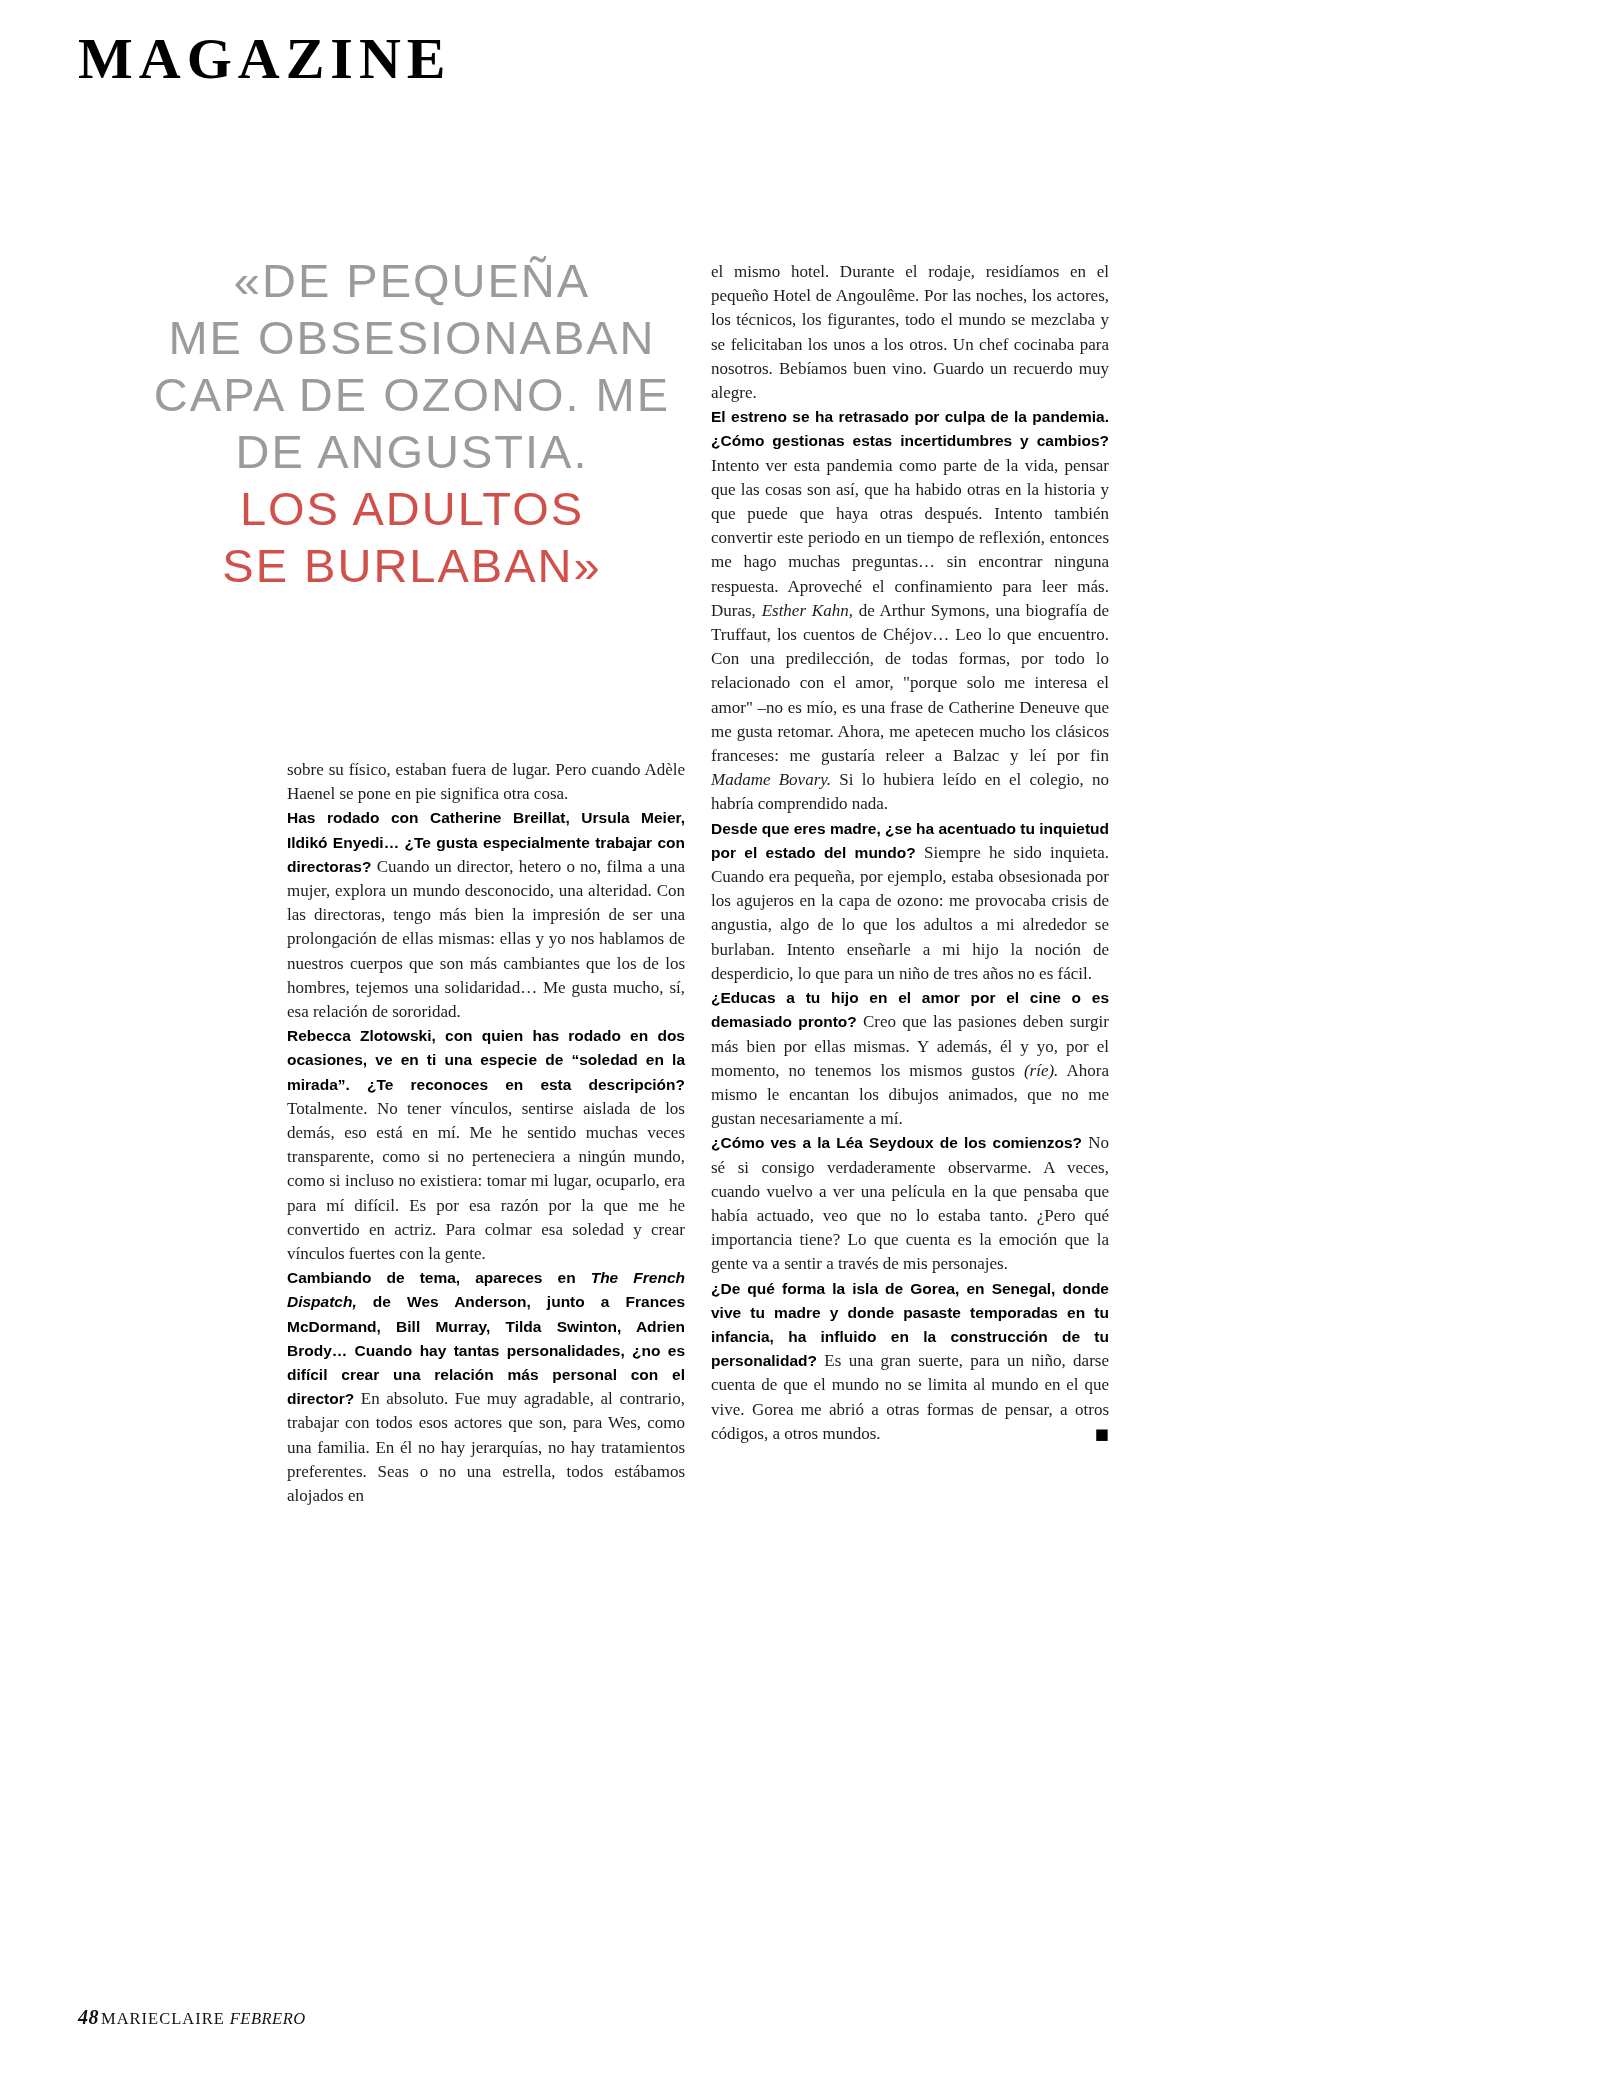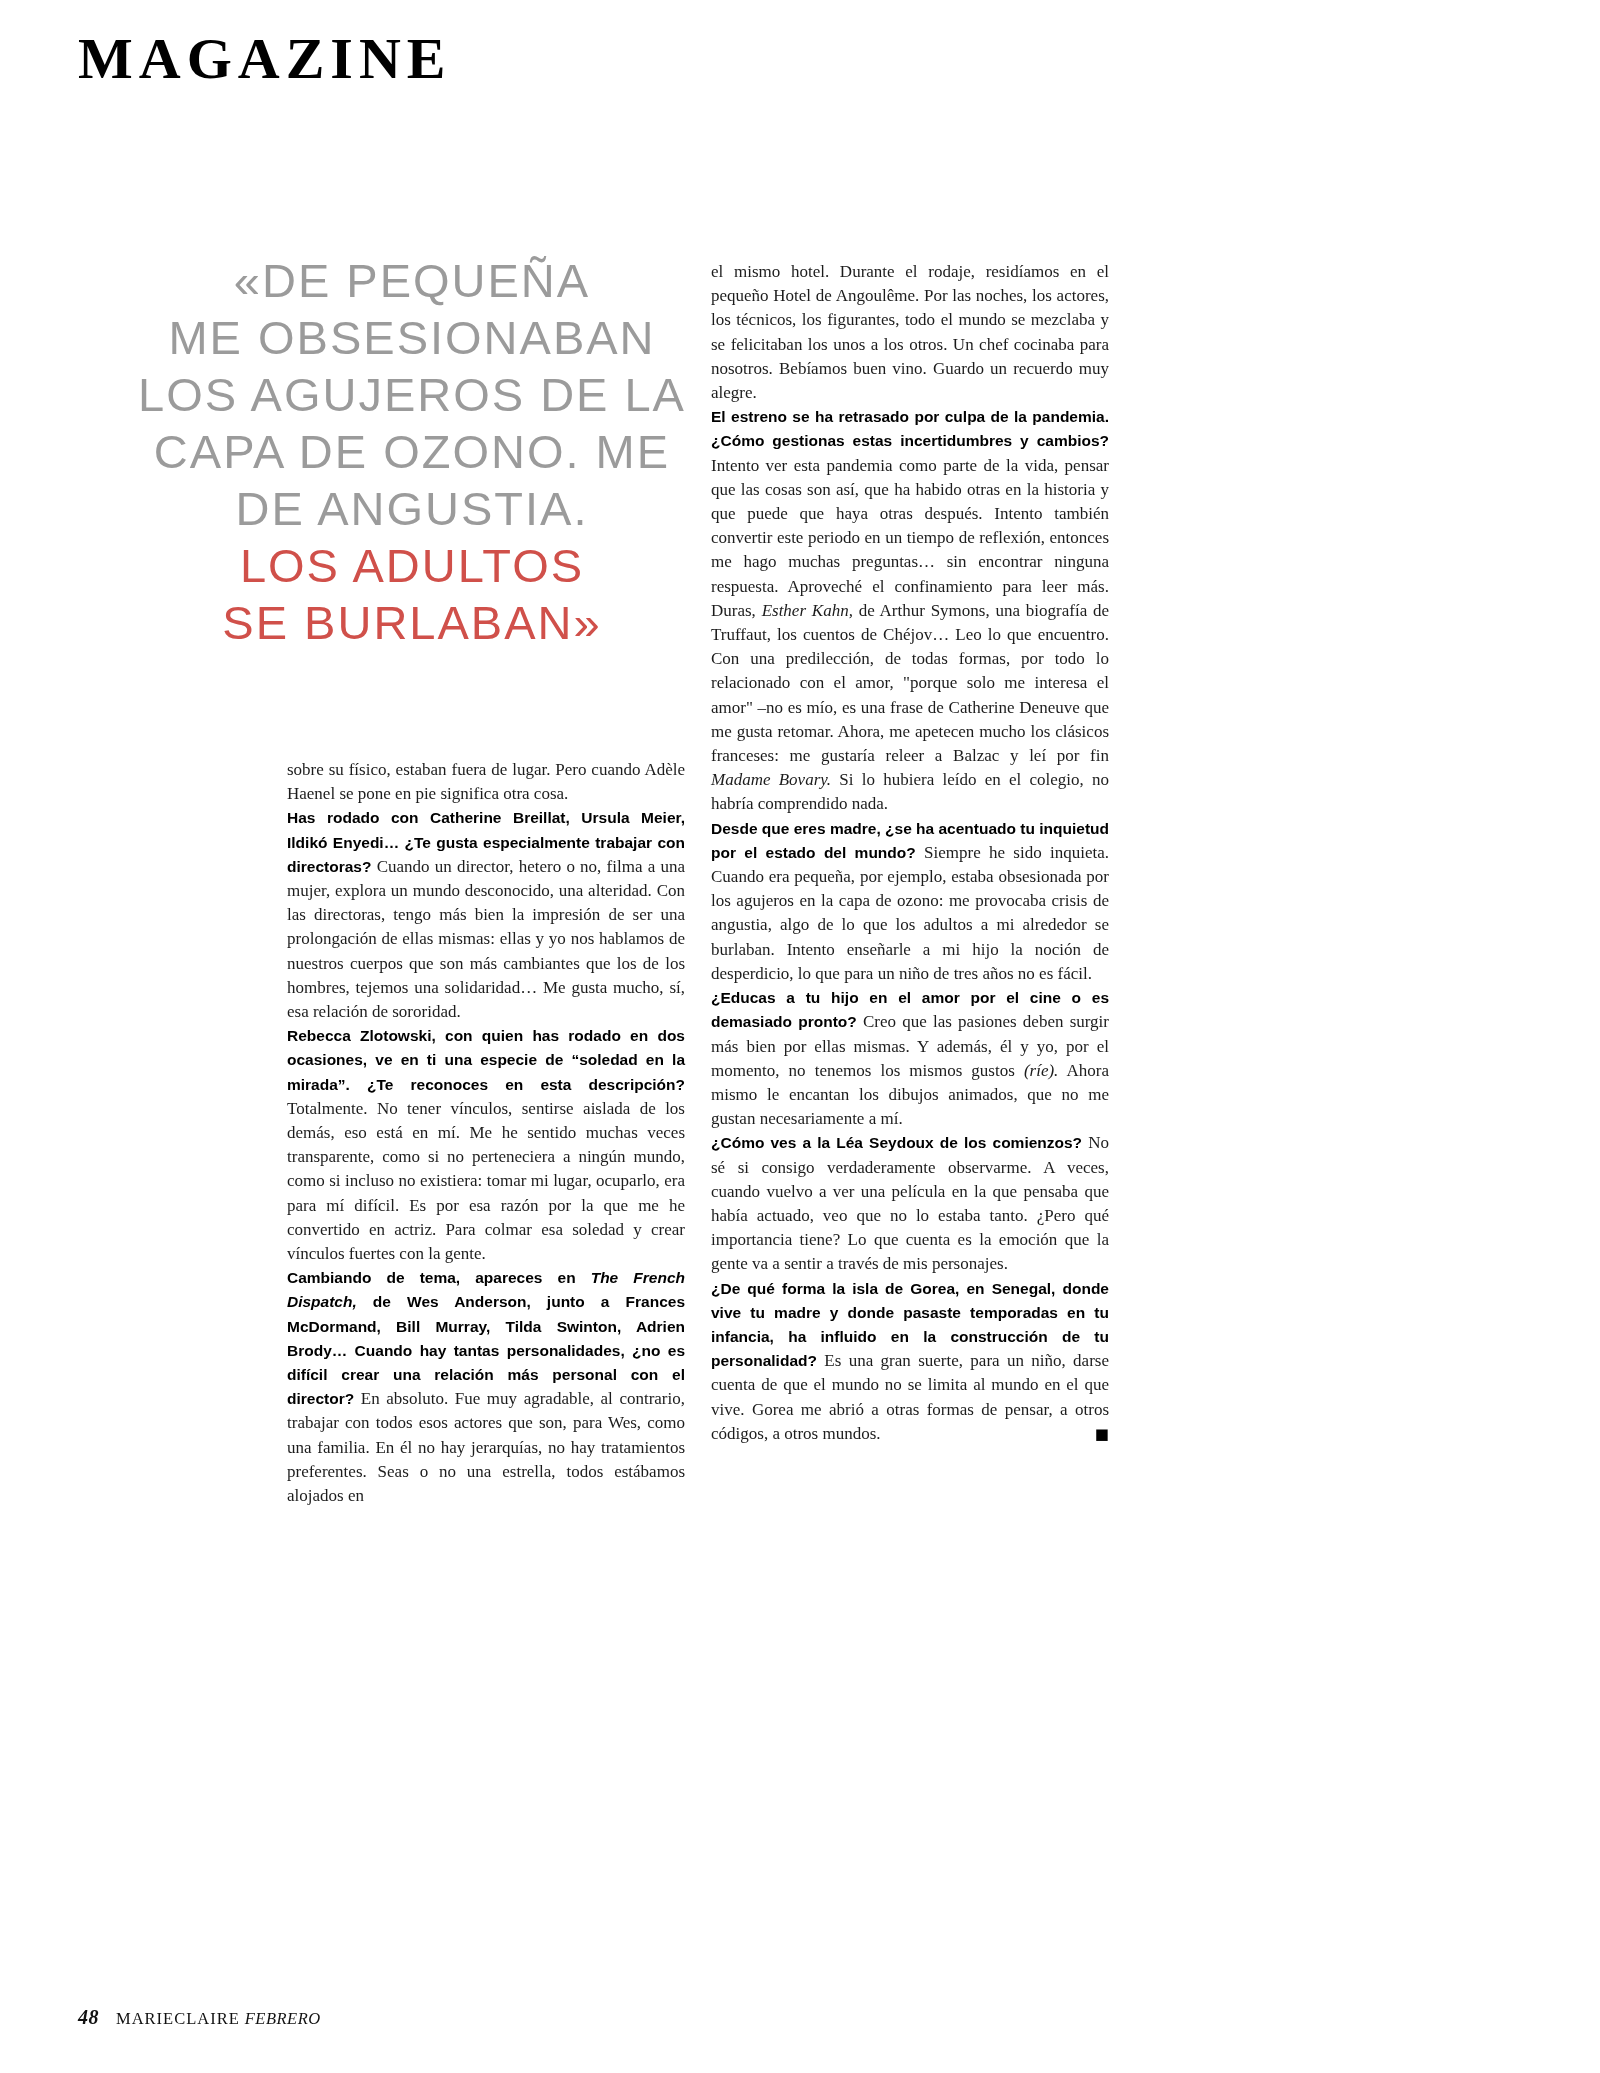--- a/index.html
+++ b/index.html
@@ -94,38 +94,37 @@
     left: 78px;
     top: 2006px;
     font-size: 16.5px;
     color: #111;
     letter-spacing: 0.5px;
   }
   .footer-num {
     font-weight: 700;
     font-style: italic;
     font-size: 20px;
-    margin-right: 17px;
+    margin-right: 2px;
   }
   .footer-mag { letter-spacing: 1px; }
   .footer-month { font-style: italic; margin-left: 5px; }
 </style>
 </head>
 <body>
 
 <div class="page">
 
   <header class="masthead">
     <div class="mag-title">MAGAZINE</div>
   </header>
 
   <div class="pull-quote">
       <div class="pq-line">«DE PEQUEÑA</div>
       <div class="pq-line">ME OBSESIONABAN</div>
-      <div class="pq-line">LOS AGUJEROS DE LA</div>
       <div class="pq-line">CAPA DE OZONO. ME</div>
       <div class="pq-line">DE ANGUSTIA.</div>
       <div class="pq-line red">LOS ADULTOS</div>
       <div class="pq-line red">SE BURLABAN»</div>
     </div>
 
   <div class="col col-left">
       <p class="para"><span class="seg-regular">sobre su físico, estaban fuera de lugar. Pero cuando Adèle Haenel se pone en pie significa otra cosa.</span></p>
       <p class="para"><span class="seg-bold">Has rodado con Catherine Breillat, Ursula Meier, Ildikó Enyedi… ¿Te gusta especialmente trabajar con directoras? </span><span class="seg-regular">Cuando un director, hetero o no, filma a una mujer, explora un mundo desconocido, una alteridad. Con las directoras, tengo más bien la impresión de ser una prolongación de ellas mismas: ellas y yo nos hablamos de nuestros cuerpos que son más cambiantes que los de los hombres, tejemos una solidaridad… Me gusta mucho, sí, esa relación de sororidad.</span></p>
       <p class="para"><span class="seg-bold">Rebecca Zlotowski, con quien has rodado en dos ocasiones, ve en ti una especie de “soledad en la mirada”. ¿Te reconoces en esta descripción? </span><span class="seg-regular">Totalmente. No tener vínculos, sentirse aislada de los demás, eso está en mí. Me he sentido muchas veces transparente, como si no perteneciera a ningún mundo, como si incluso no existiera: tomar mi lugar, ocuparlo, era para mí difícil. Es por esa razón por la que me he convertido en actriz. Para colmar esa soledad y crear vínculos fuertes con la gente.</span></p>

